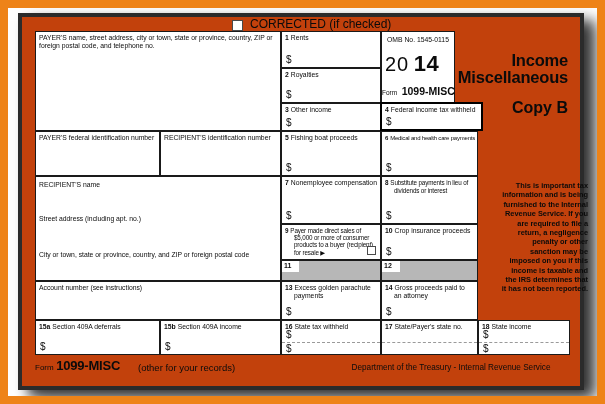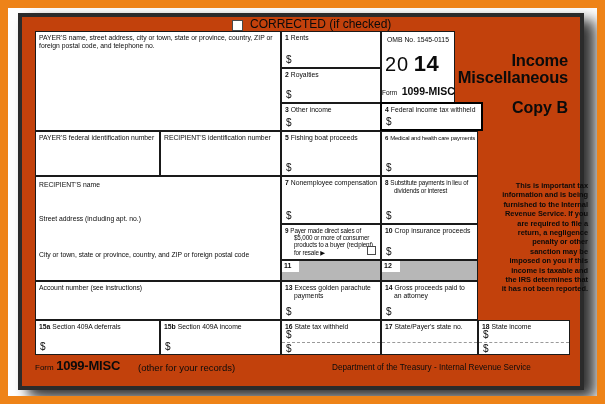--- a/index.html
+++ b/index.html
@@ -45,21 +45,21 @@
   .forrec{position:absolute;left:330px;top:100px;width:216px;text-align:right;
     font-size:10px;font-weight:bold;}
   .notice{position:absolute;left:458px;top:164px;width:88px;text-align:right;
     font-size:7.4px;line-height:9.4px;font-weight:bold;margin-left:20px;}
   .footer{position:absolute;left:0;right:0;top:340px;height:18px;font-size:9px;}
   .f-form{position:absolute;left:13px;top:1px;}
   .f-form .fw{font-size:8px;}
   .f-form .fn{font-size:13px;font-weight:bold;letter-spacing:-.2px;}
   .f-keep{position:absolute;left:116px;top:5px;font-size:9.5px;}
   .f-url{position:absolute;left:238px;top:6px;font-size:9px;}
-  .f-dept{position:absolute;left:310px;top:6px;width:238px;text-align:left;font-size:8.2px;}
+  .f-dept{position:absolute;left:310px;top:6px;width:238px;text-align:center;font-size:8.2px;}
 </style>
 </head>
 <body>
 
 <div class="canvas">
   <div class="page">
 
     <div class="chk" style="left:210px;top:3px;width:11px;height:11px;"></div>
     <div class="corr-row">CORRECTED (if checked)</div>
 

